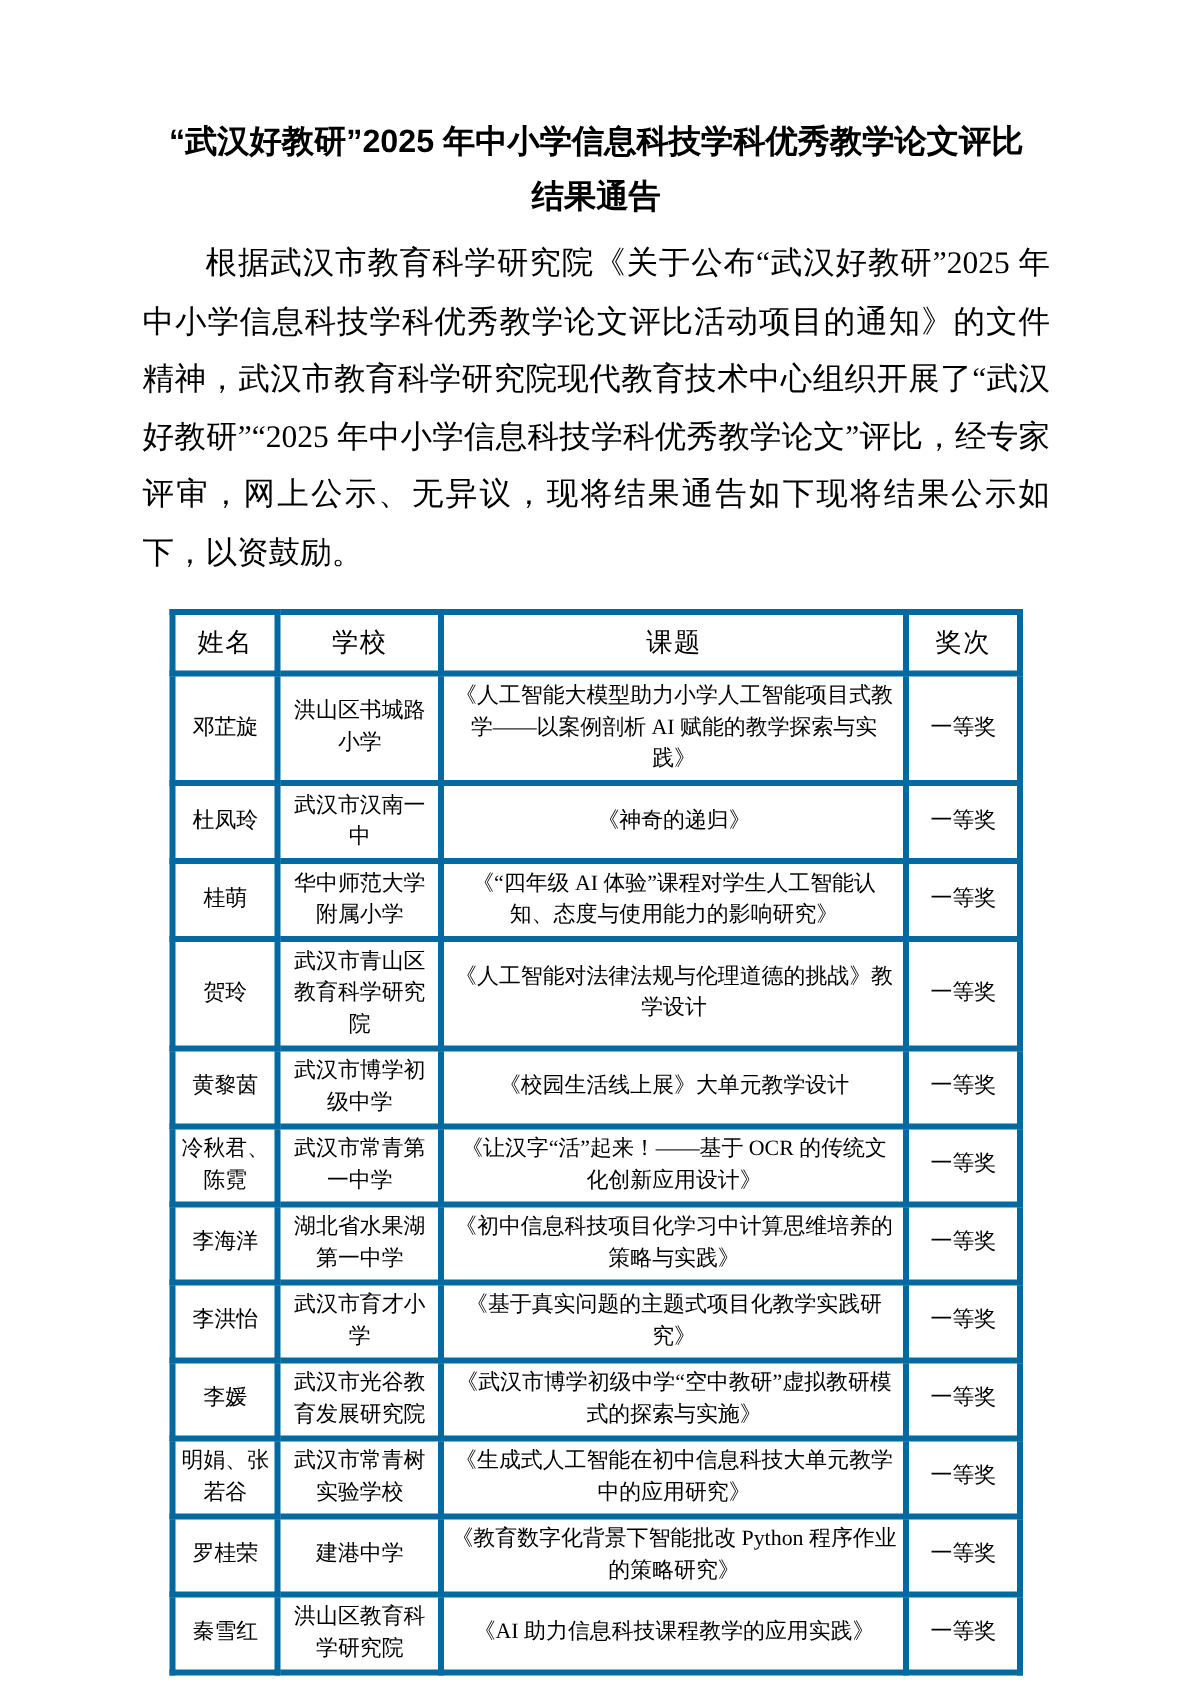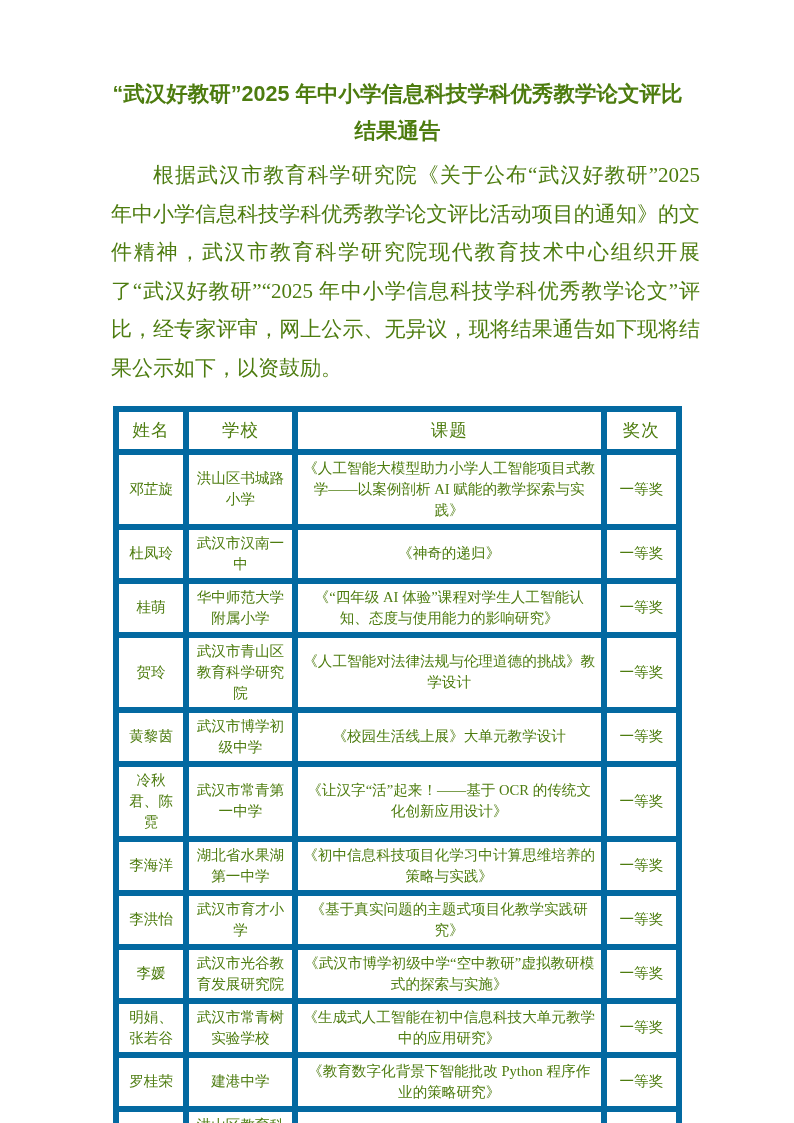--- a/index.html
+++ b/index.html
@@ -1,36 +1,36 @@
 <!DOCTYPE html>
 <html><head>
 <meta charset="utf-8">
 <style>
   html, body { margin: 0; padding: 0; background: #ffffff; }
   .page {
     width: 794px; height: 1123px; margin: 0 auto; background: #ffffff;
     box-sizing: border-box; padding: 76px 94px 0 95px; overflow: hidden;
-    font-family: "Liberation Serif", "DejaVu Serif", serif; color: #4d7c0f;
+    font-family: "Liberation Serif", "DejaVu Serif", serif; color: #000000;
   }
   .doc-title {
     font-family: "Liberation Sans", "DejaVu Sans", sans-serif;
     font-weight: bold; font-size: 21.5px; line-height: 37px;
     text-align: center; margin: 0;
   }
   .intro {
     font-size: 21px; line-height: 38.6px; text-align: justify;
-    text-indent: 2em; margin: 6px 0 0 16px;
+    text-indent: 2em; margin: 6px 0 0 0;
   }
   table.results {
     border-collapse: collapse; table-layout: fixed;
     width: 569px; margin: 18px 0 0 18px;
     border: 2px solid #000;
   }
   .results th, .results td {
-    border: 6px solid #0369a1; text-align: center; vertical-align: middle;
+    border: 4px solid #0369a1; text-align: center; vertical-align: middle;
     padding: 3px 4px; word-break: break-word;
   }
   .results th {
     font-size: 17.5px; font-weight: normal; line-height: 23px;
     padding: 7px 2px; letter-spacing: 1px;
   }
   .results td { font-size: 14.6px; line-height: 21px; }
   .col-name   { width: 70px; }
   .col-school { width: 108px; }
   .col-topic  { width: 308px; }

